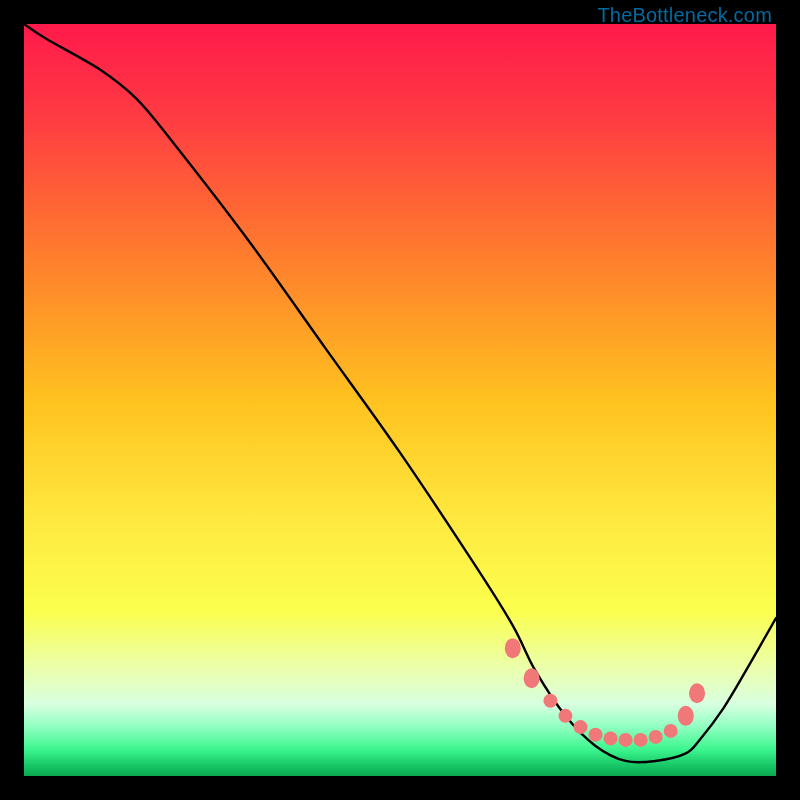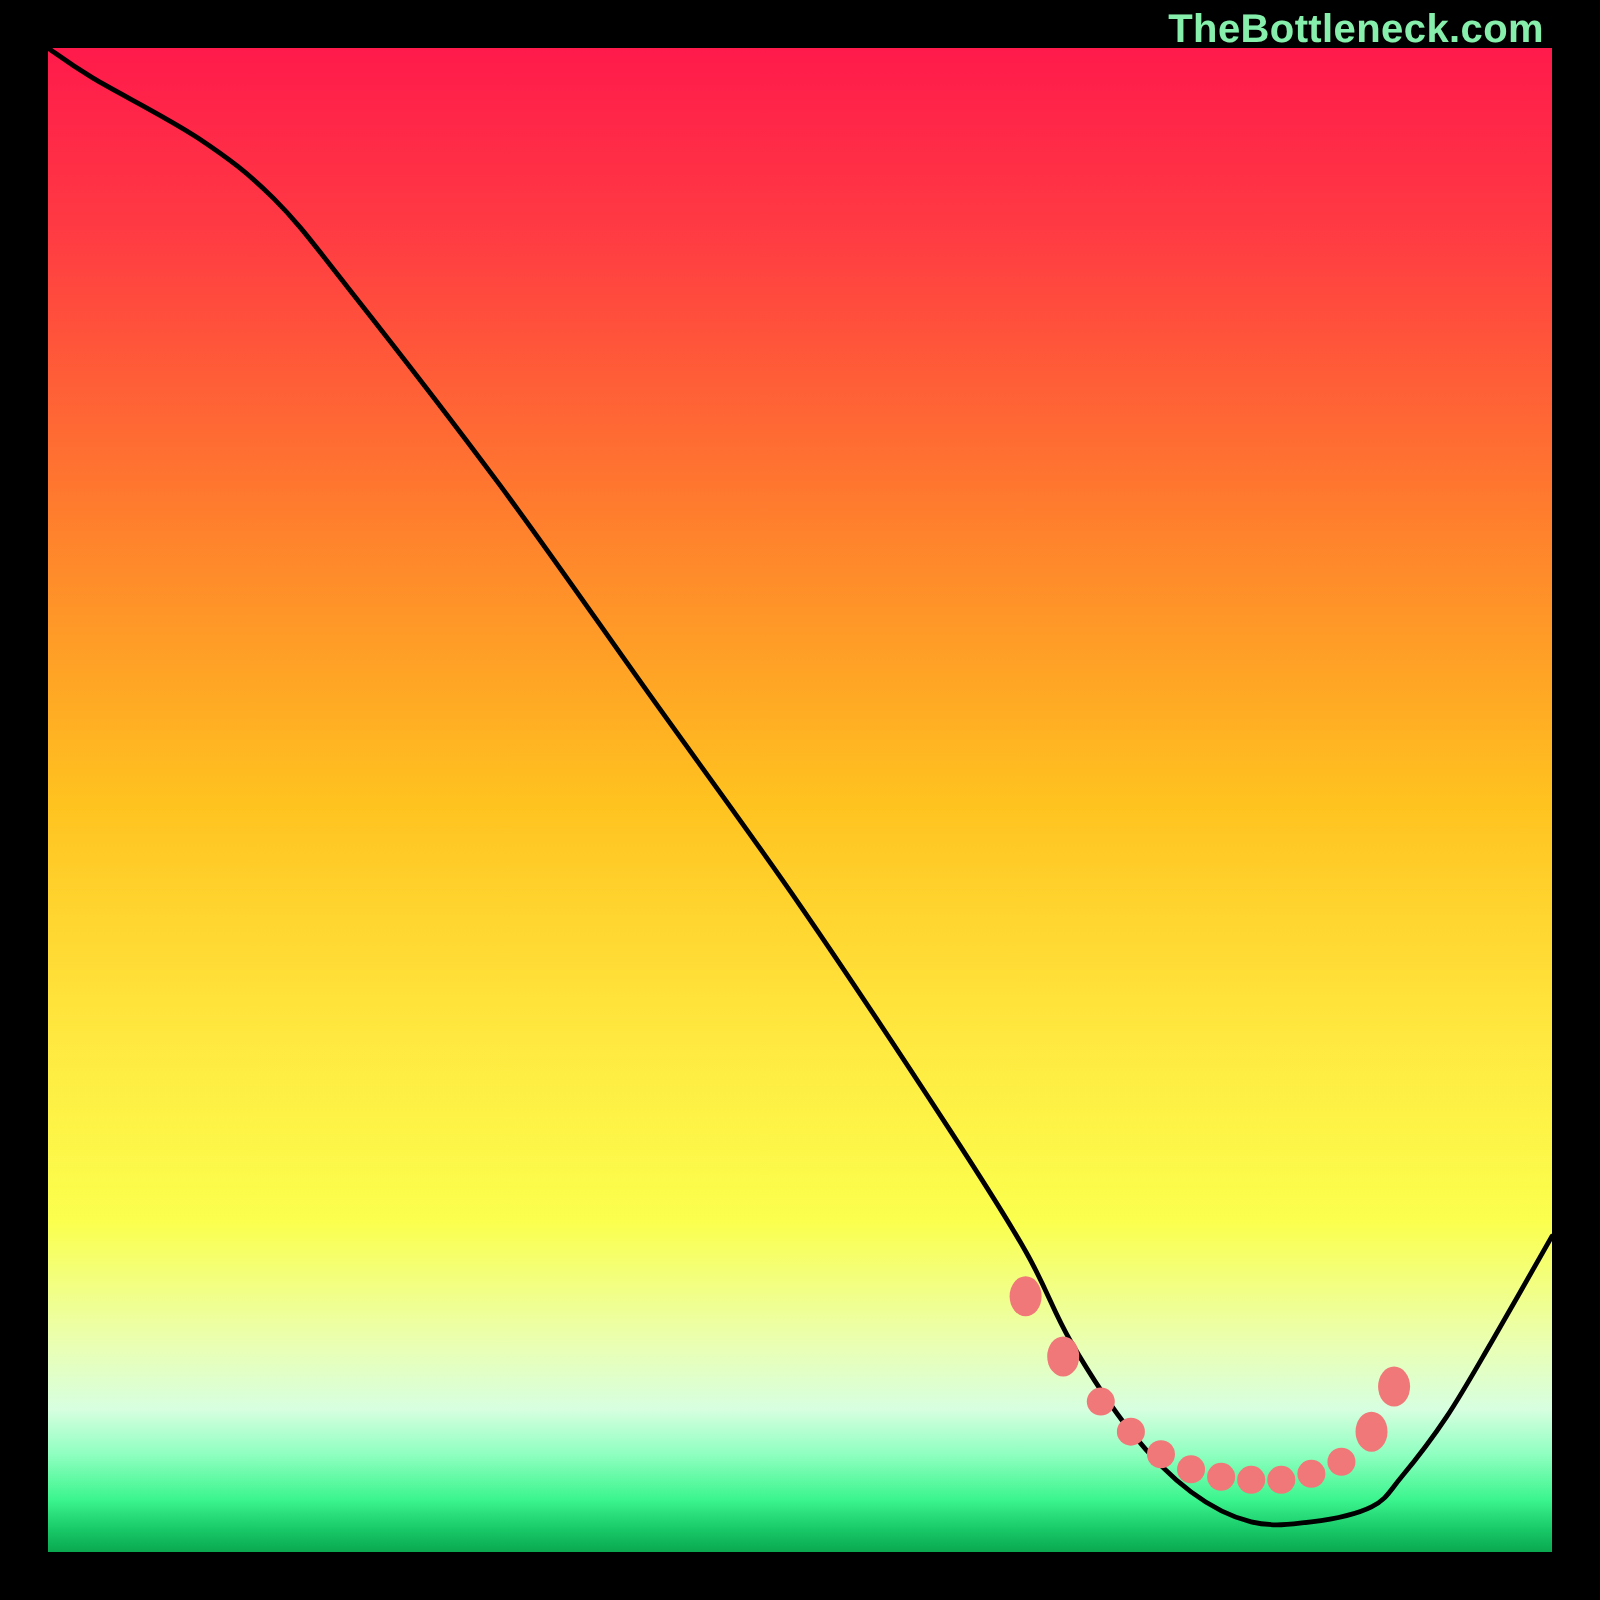--- a/index.html
+++ b/index.html
@@ -1,18 +1,18 @@
 <!DOCTYPE html>
 <html><head>
 <meta charset="utf-8">
 <style>
   html,body{margin:0;padding:0;width:800px;height:800px;overflow:hidden;background:#000;font-family:Arial,Helvetica,sans-serif}
   .frame{position:absolute;left:0;top:0;width:800px;height:800px;background:#000}
   .plot{position:absolute;left:24px;top:24px;width:752px;height:752px}
-  .watermark{position:absolute;right:28px;top:4px;color:#86efac;font-size:20px;font-weight:700;letter-spacing:.2px}
+  .watermark{position:absolute;right:28px;top:4px;color:#0369a1;font-size:20px;font-weight:400;letter-spacing:.2px}
   svg{display:block}
 </style>
 </head>
 <body>
 
 <div class="frame">
   <div class="watermark">TheBottleneck.com</div>
   <div class="plot">
     <svg id="svg" width="752" height="752" viewBox="0 0 752 752">
       <defs>

